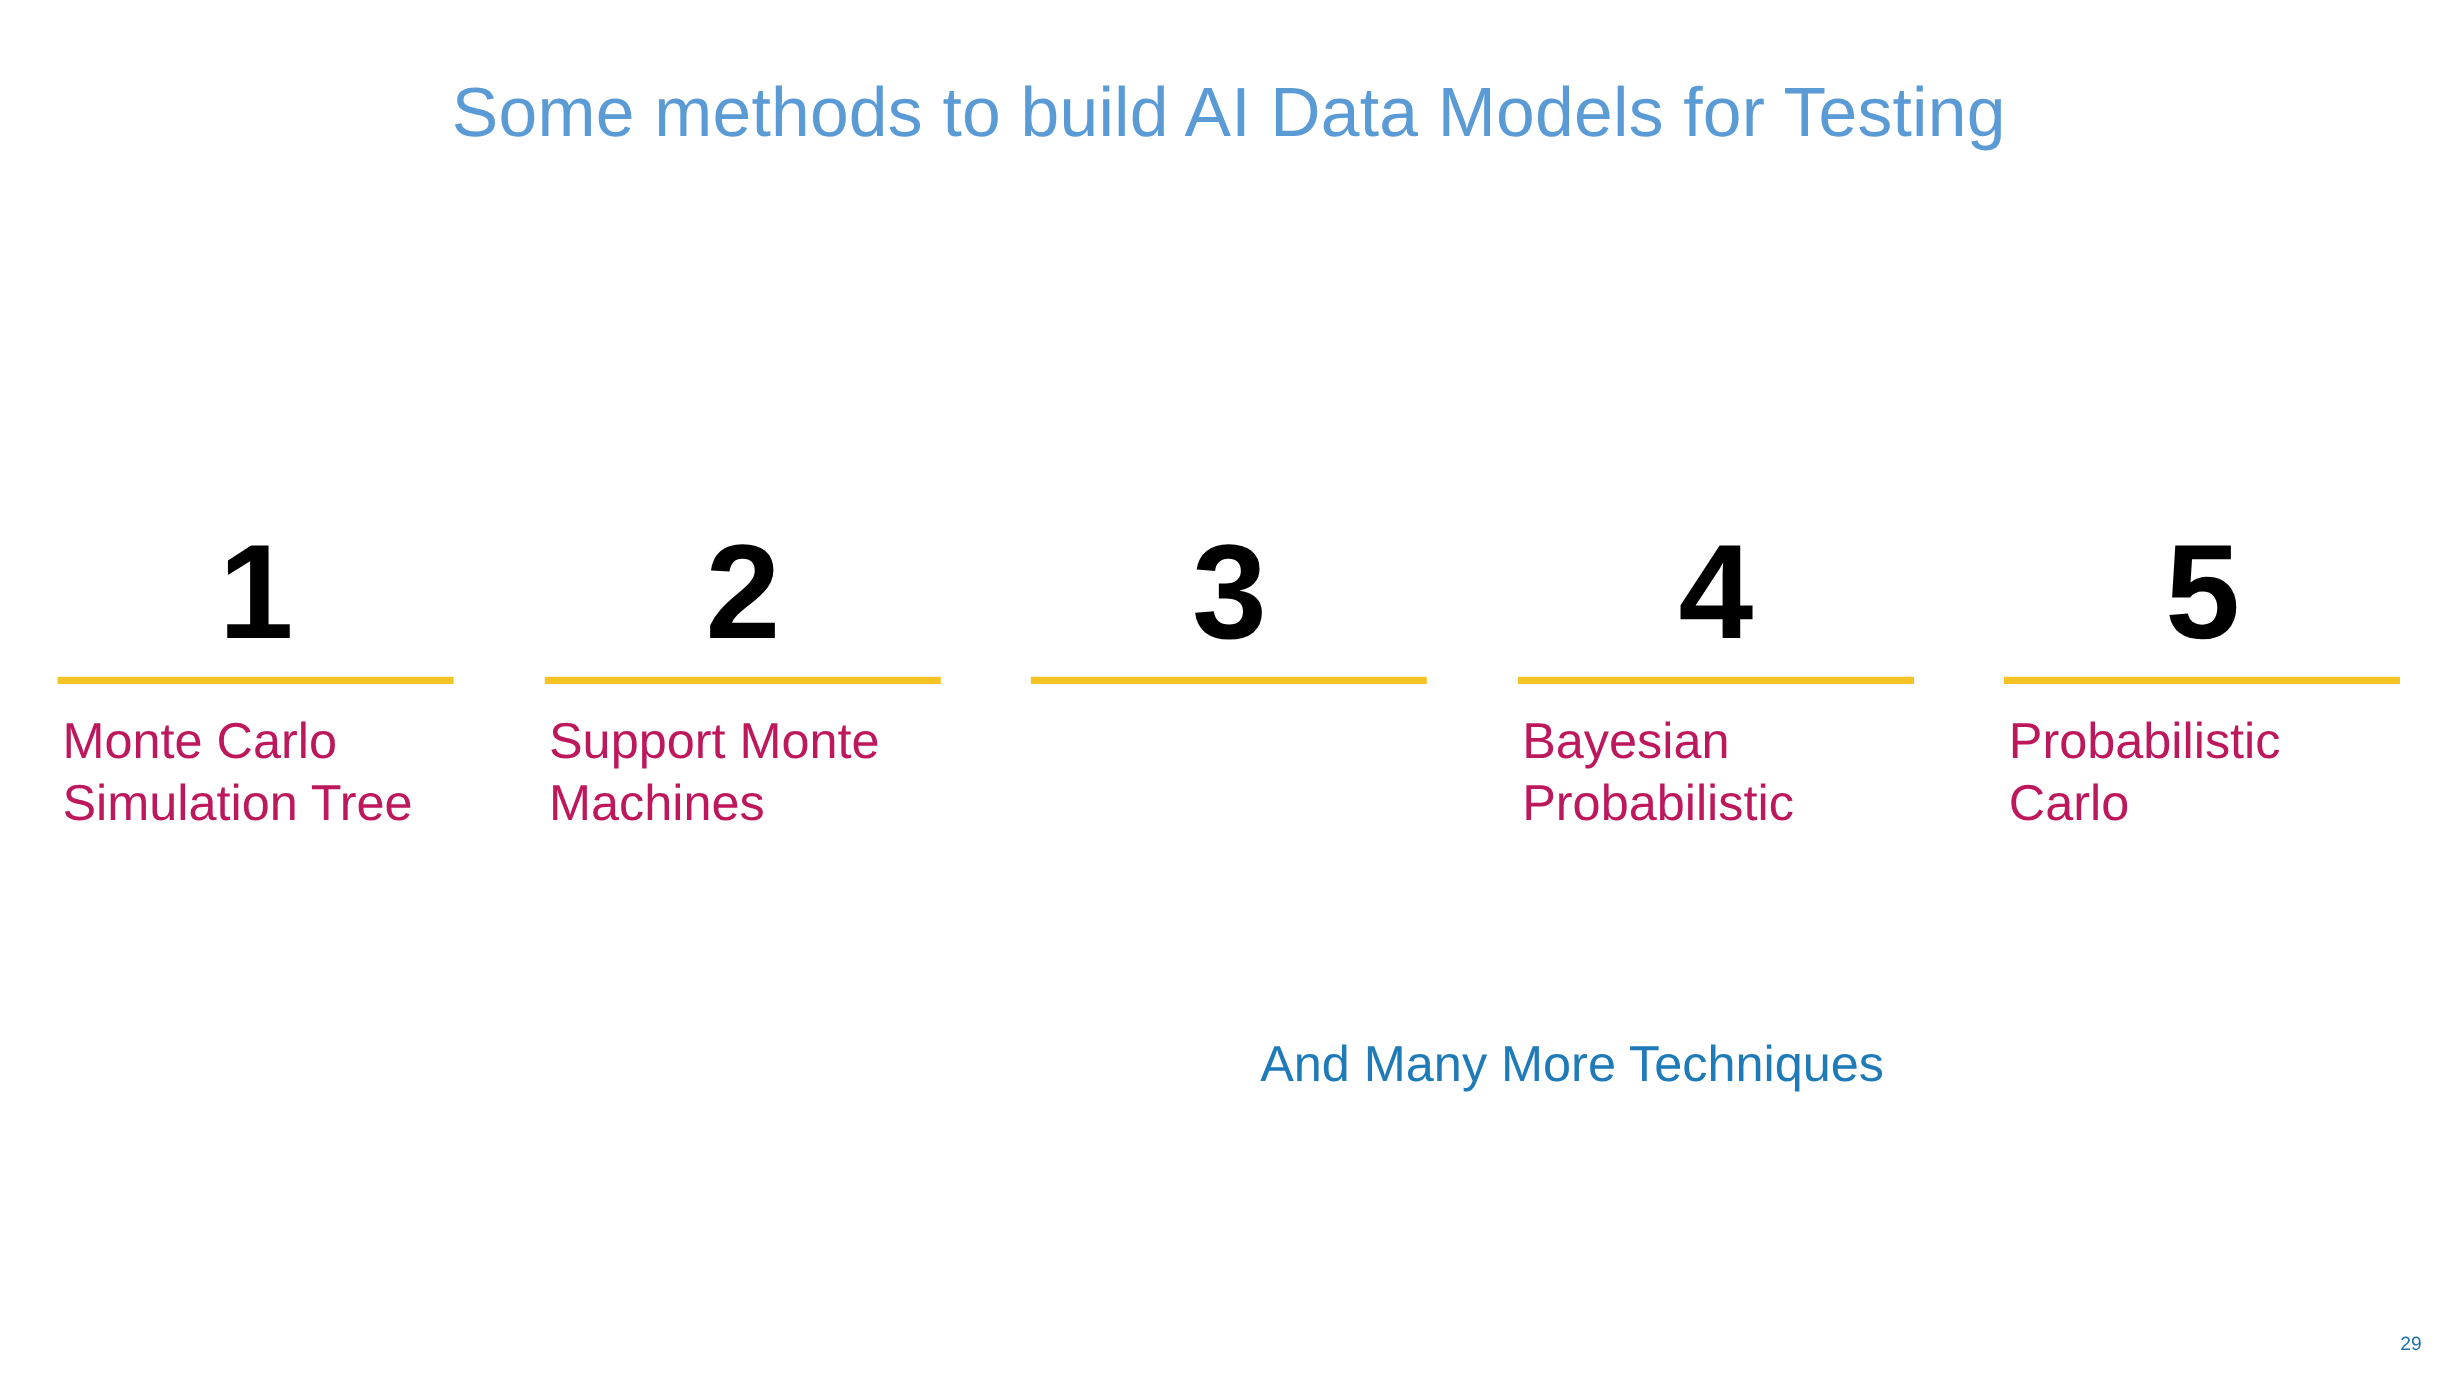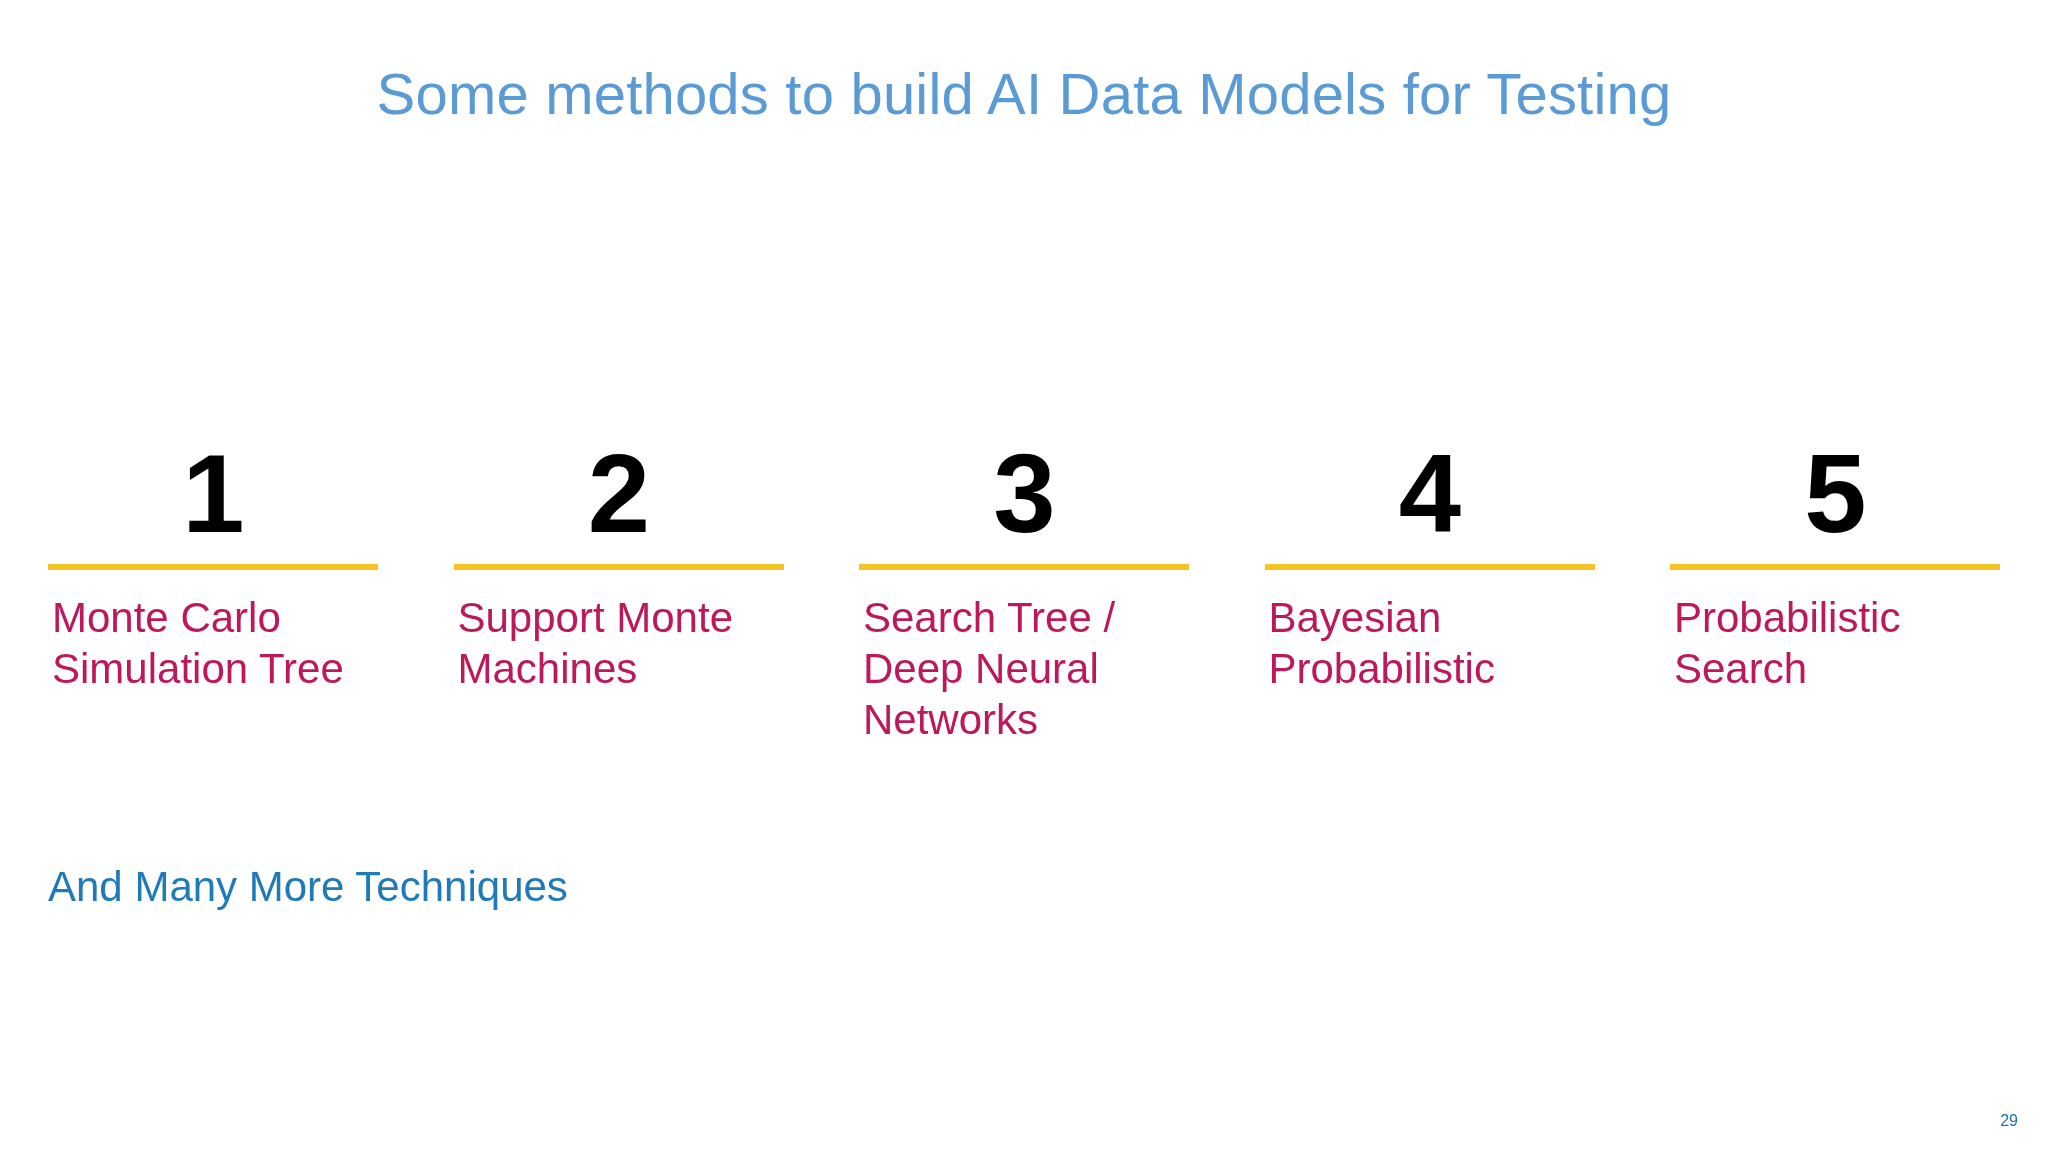--- a/index.html
+++ b/index.html
@@ -83,26 +83,25 @@
     color: #be185d;
     padding: 0 4px;
   }
 
   
   .footer-note {
     position: absolute;
     left: 0;
     top: 862px;
     width: 1570px;
-    text-align: left;
+    text-align: right;
     font-size: 42px;
     font-weight: 400;
     color: #1F7AB8;
     line-height: 1.2;
-    margin-left: 48px;
   }
 
   
   .page-number {
     position: absolute;
     right: 30px;
     bottom: 22px;
     font-size: 16px;
     color: #1F6FA8;
     font-weight: 400;
@@ -125,33 +124,32 @@
 
     <div class="column">
       <div class="col-number">2</div>
       <div class="col-rule"></div>
       <div class="col-label">Support Monte Machines</div>
     </div>
 
     <div class="column">
       <div class="col-number">3</div>
       <div class="col-rule"></div>
-      <div class="col-label">Search Tree / Deep Neural Networks</div>
     </div>
 
     <div class="column">
       <div class="col-number">4</div>
       <div class="col-rule"></div>
       <div class="col-label">Bayesian Probabilistic</div>
     </div>
 
     <div class="column">
       <div class="col-number">5</div>
       <div class="col-rule"></div>
-      <div class="col-label">Probabilistic Search</div>
+      <div class="col-label">Probabilistic Carlo</div>
     </div>
 
   </div>
 
   <div class="footer-note">And Many More Techniques</div>
 
   <div class="page-number">29</div>
 
 </div>
 

